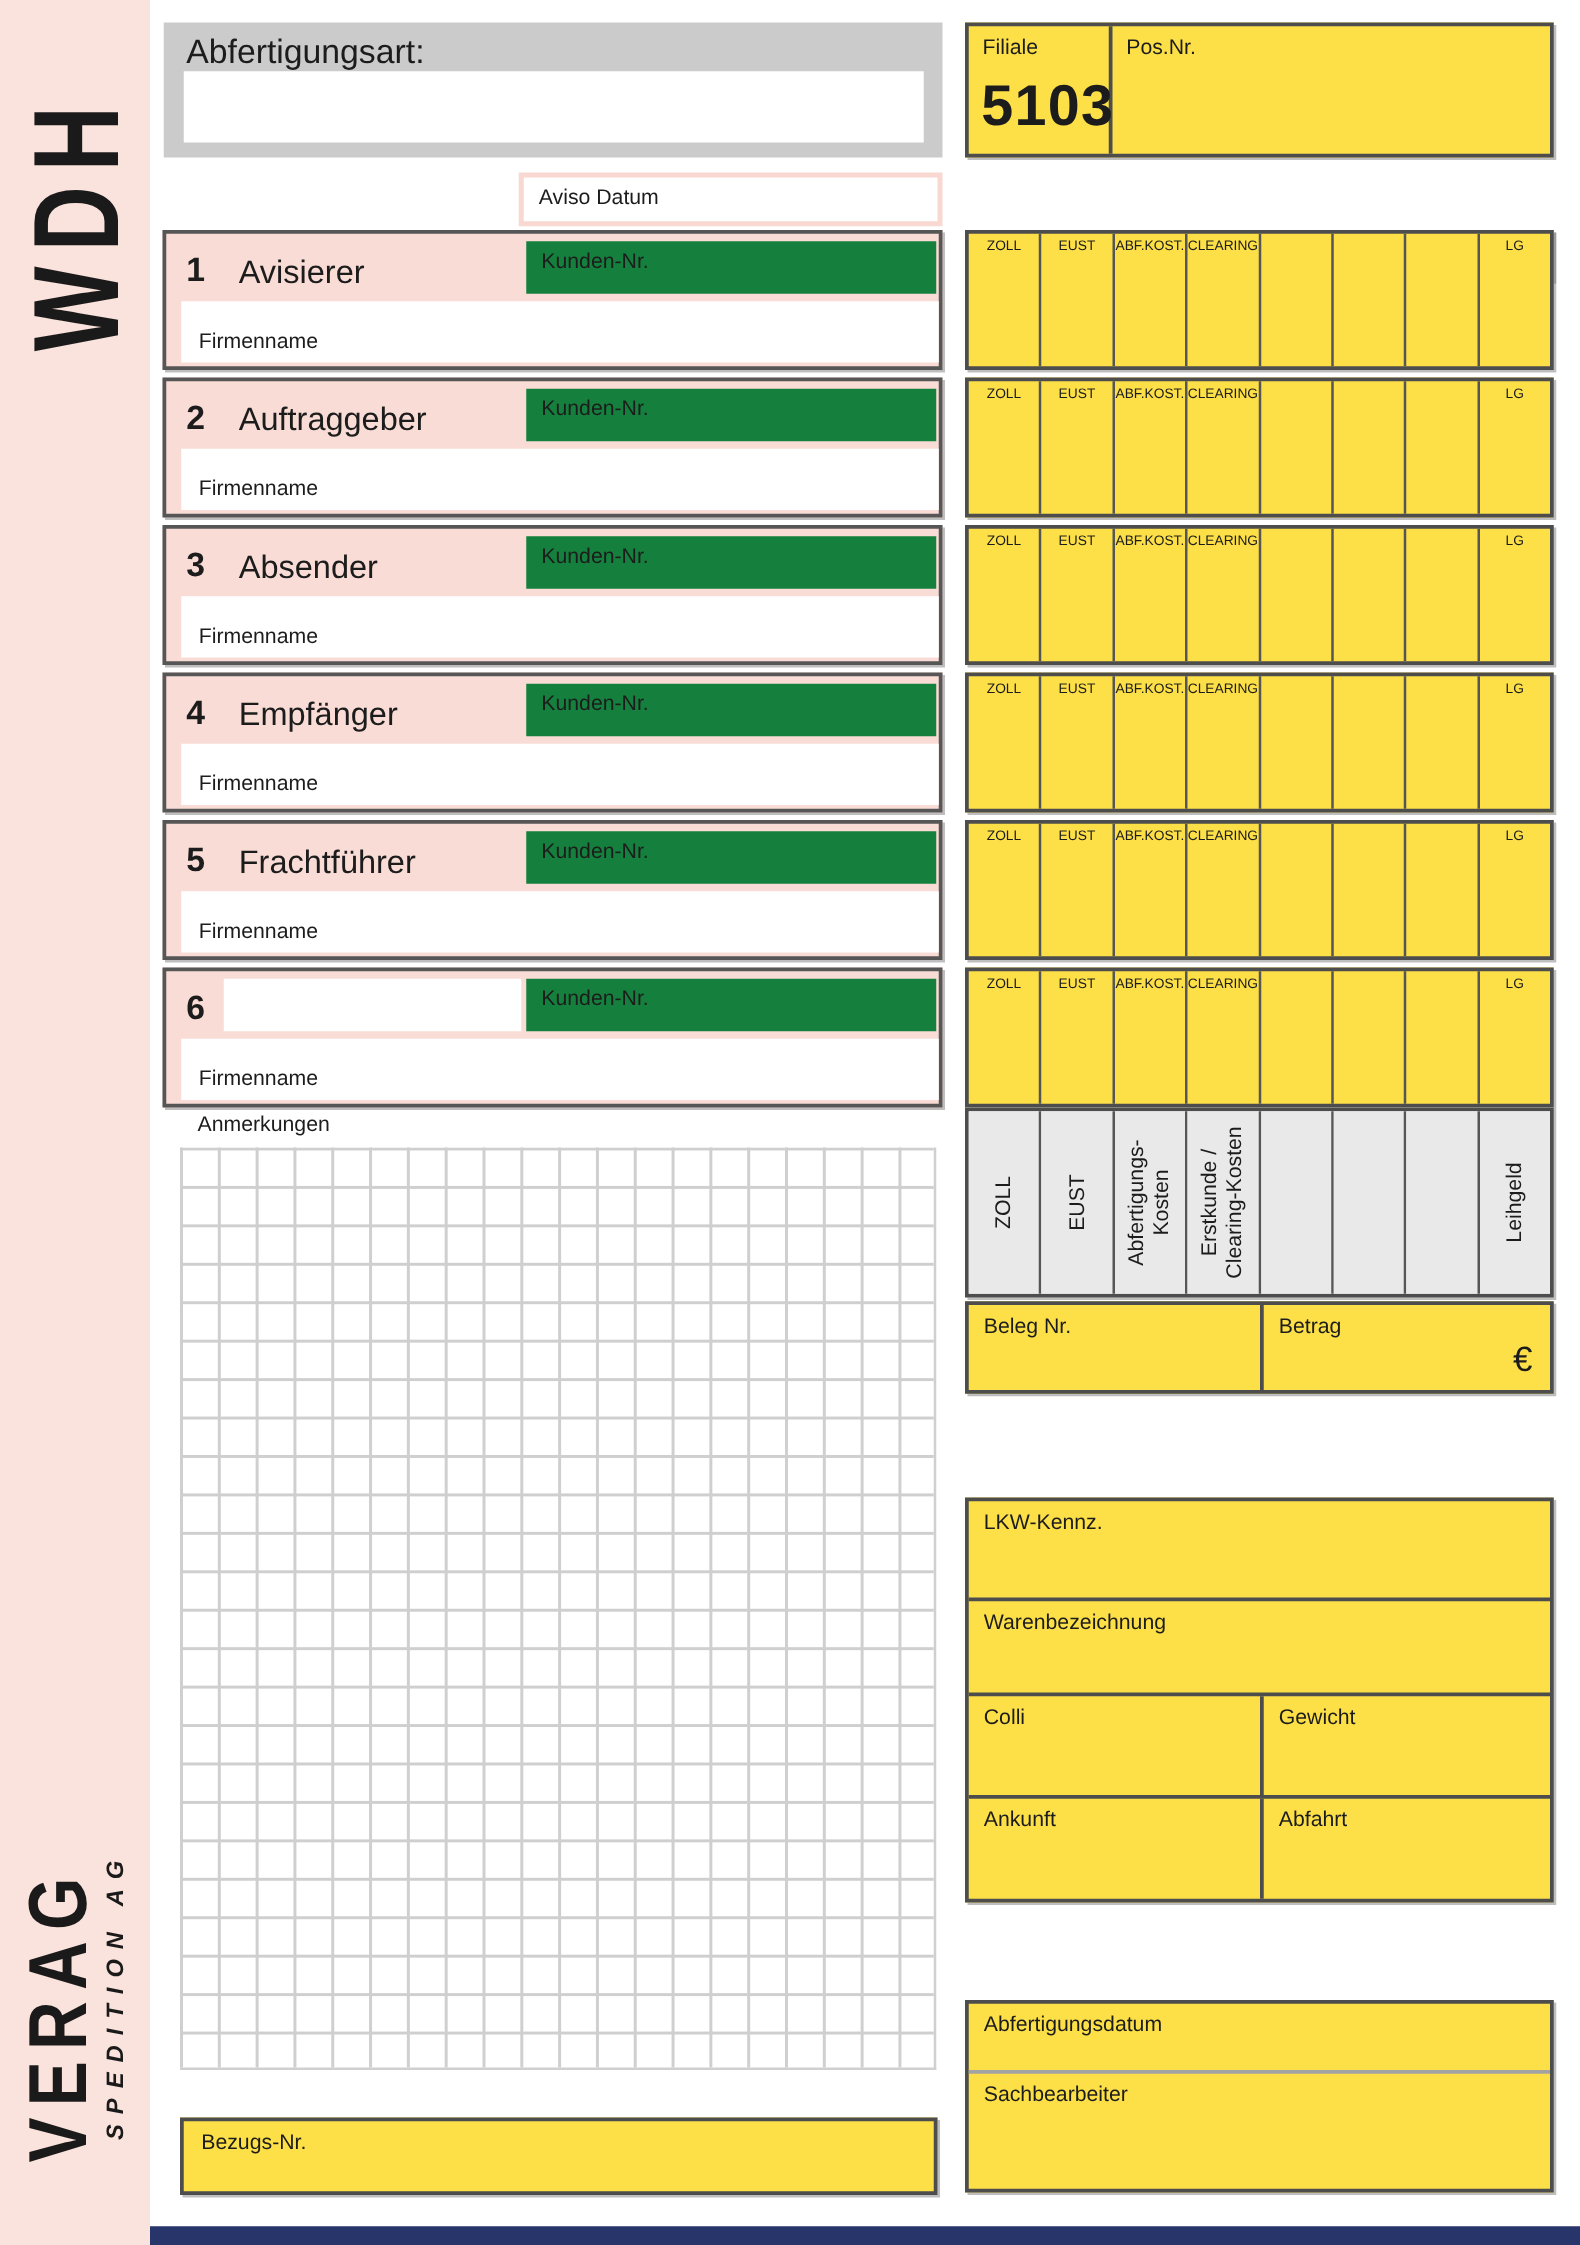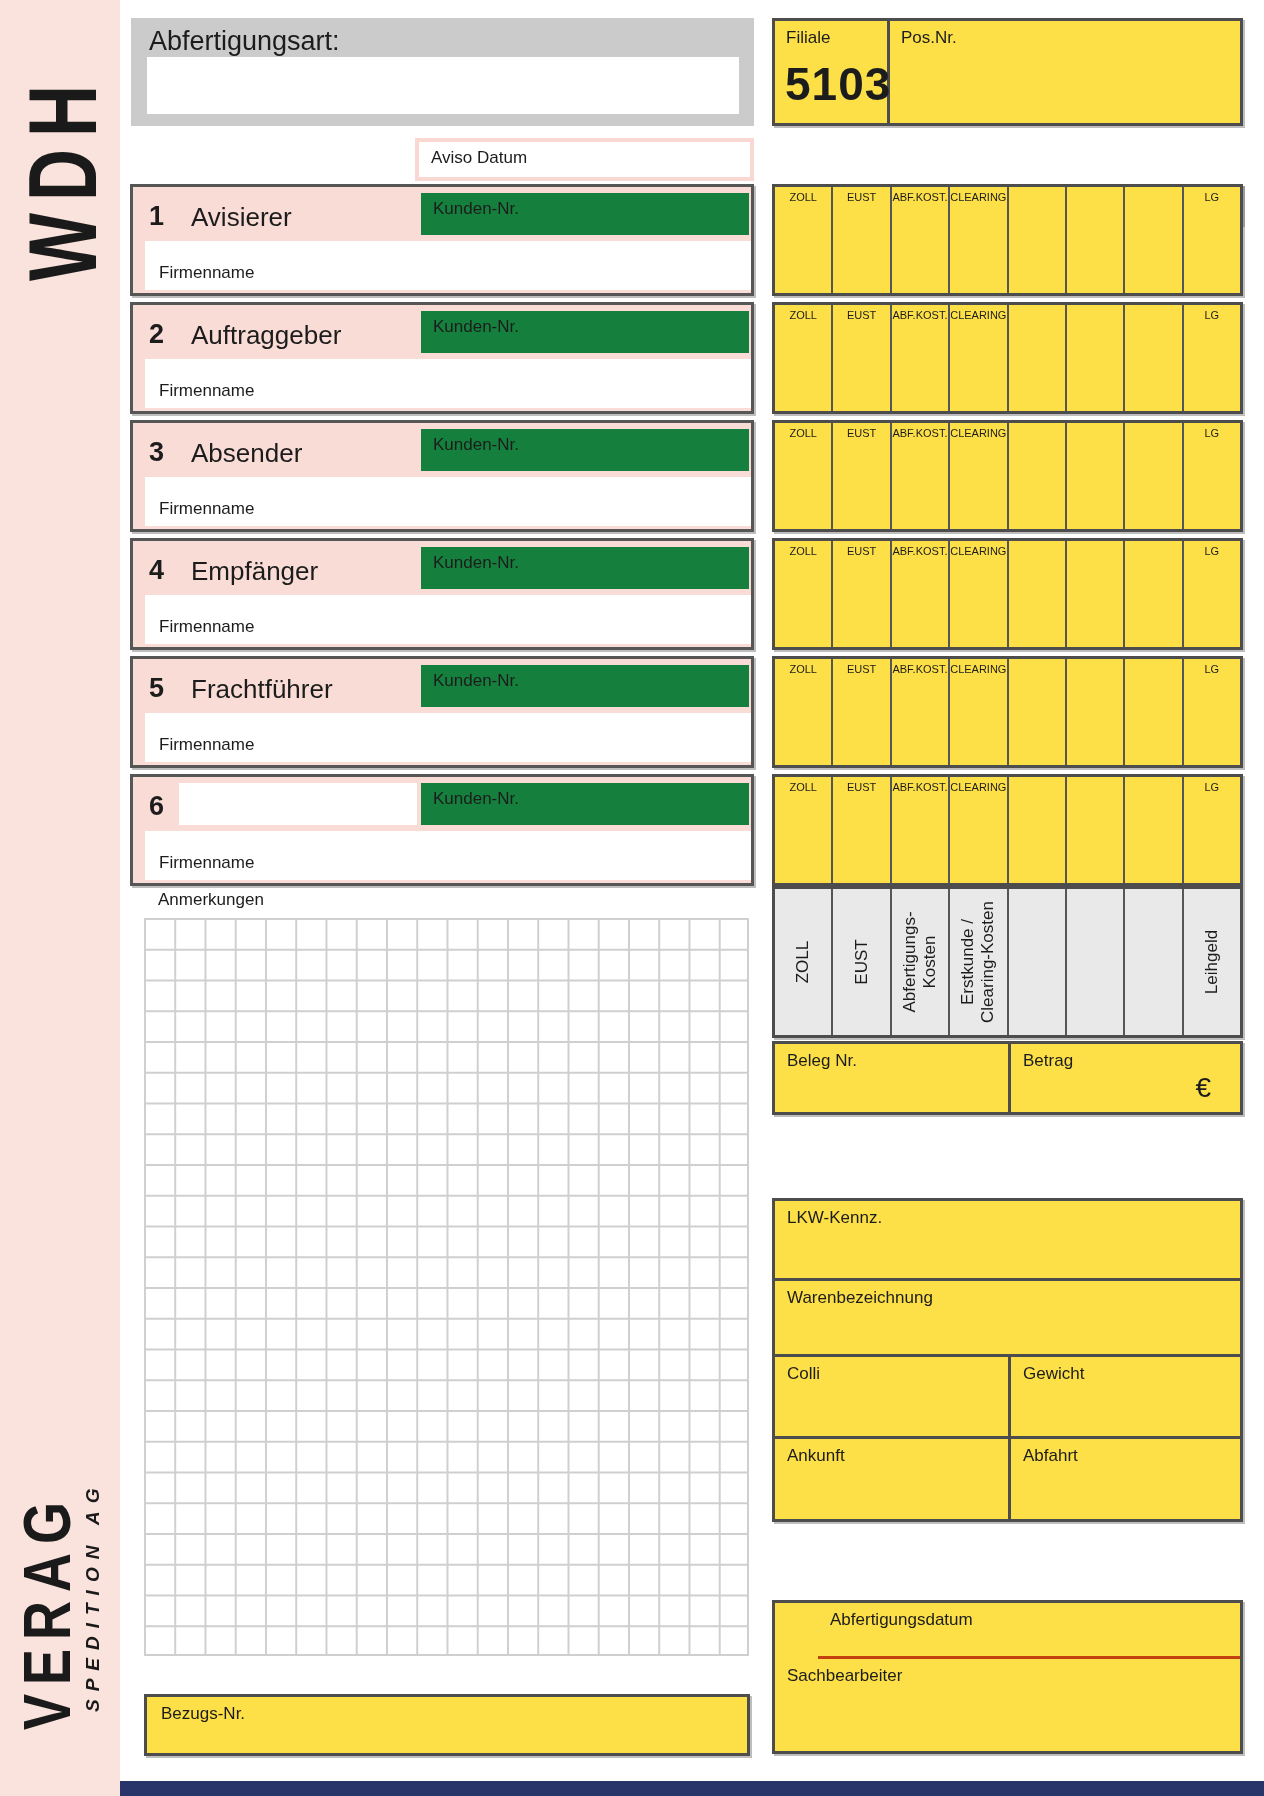--- a/index.html
+++ b/index.html
@@ -63,38 +63,38 @@
   .rot-row{left:772px;top:886px;width:471px;height:152px;display:flex;background:#e9e9e9;}
   .rot-cell{flex:1;border-right:2px solid #565656;position:relative;background:#e9e9e9;}
   .rot-cell:last-child{border-right:none;}
   .rot-text{position:absolute;left:50%;top:50%;width:150px;
             transform:translate(-50%,-50%) rotate(-90deg);
             text-align:center;font-size:17px;line-height:1.2;white-space:pre-line;}
 
   .beleg{left:772px;top:1041px;width:471px;height:74px;}
   .beleg .bcell{position:absolute;top:0;height:100%;box-sizing:border-box;}
   .beleg .c1{left:0;width:236px;border-right:3px solid #4d4d4d;}
-  .beleg .c2{left:236px;right:15px;padding-left:35px;}
+  .beleg .c2{left:236px;right:0;padding-left:35px;}
   .beleg .blab{position:absolute;left:12px;top:7px;font-size:17px;}
   .beleg .euro{position:absolute;right:14px;top:28px;font-size:28px;}
 
   
   .cargo{left:772px;top:1198px;width:471px;height:324px;}
   .cargo .row{position:absolute;left:0;right:0;box-sizing:border-box;border-bottom:3px solid #4d4d4d;}
   .cargo .r1{top:0;height:80px;}
   .cargo .r2{top:80px;height:76px;}
   .cargo .r3{top:156px;height:82px;}
   .cargo .r4{top:238px;height:80px;border-bottom:none;}
   .cargo .half{position:absolute;top:0;height:100%;box-sizing:border-box;}
   .cargo .h1{left:0;width:236px;border-right:3px solid #4d4d4d;}
   .cargo .h2{left:236px;right:0;}
   .cargo .clab{position:absolute;left:12px;top:7px;font-size:17px;}
 
   .proc{left:772px;top:1600px;width:471px;height:154px;}
-  .proc .p1{position:absolute;left:0;right:0;top:0;height:56px;border-bottom:3px solid #c2410c;box-sizing:border-box;margin-left:43px;}
+  .proc .p1{position:absolute;left:0;right:0;top:0;height:56px;border-bottom:3px solid #a3a3a3;box-sizing:border-box;}
   .proc .p2{position:absolute;left:0;right:0;top:56px;bottom:0;}
   .proc .plab{position:absolute;left:12px;top:7px;font-size:17px;}
 
   
   .anm-label{position:absolute;left:158px;top:890px;font-size:17px;}
   .anm-grid{position:absolute;left:144px;top:918px;width:605px;height:738px;background:#fff;
             border-right:2px solid #cfcfcf;border-bottom:2px solid #cfcfcf;box-sizing:border-box;
             background-image:linear-gradient(to right,#cfcfcf 2px,transparent 2px),
                              linear-gradient(to bottom,#cfcfcf 2px,transparent 2px);
             background-size:30.25px 30.75px;}

